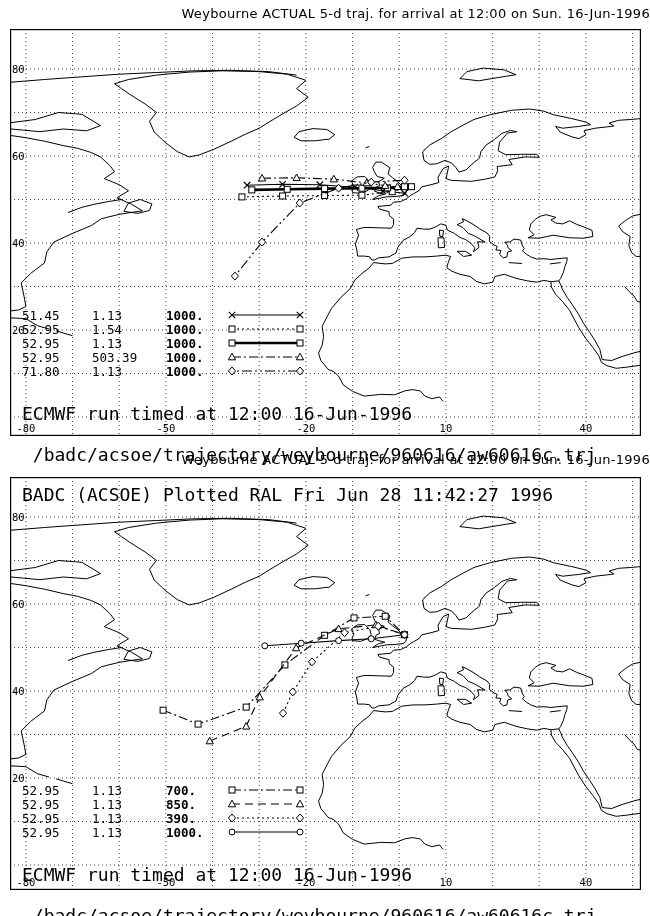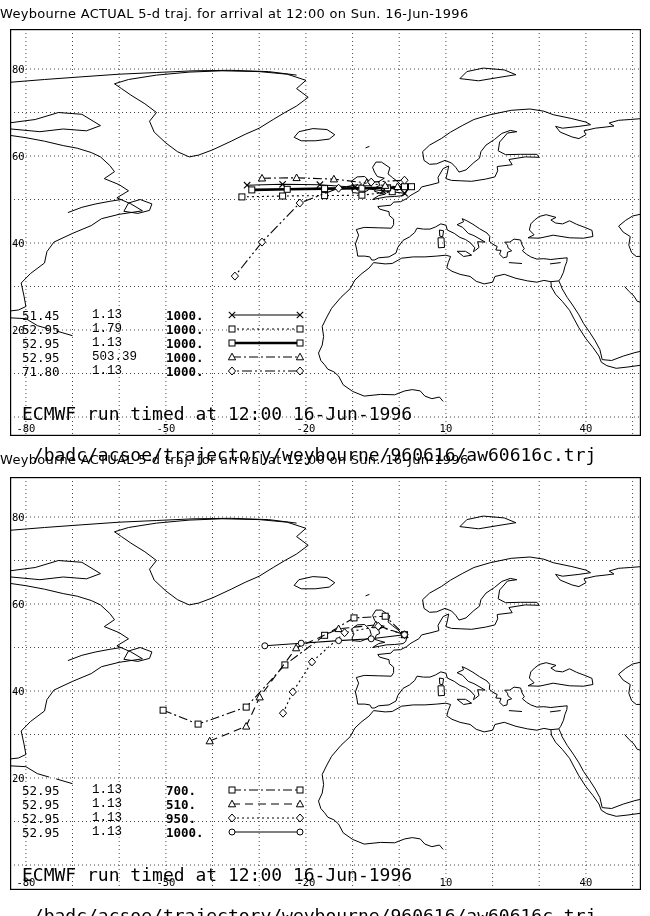--- a/index.html
+++ b/index.html
@@ -1,28 +1,28 @@
 <!DOCTYPE html>
 <html><head>
 <meta charset="utf-8">
 <style>
   html,body{margin:0;padding:0;background:#ffffff;}
   body{width:650px;height:916px;position:relative;overflow:hidden;
        font-family:"DejaVu Sans Mono",monospace;color:#000;}
-  .title{position:absolute;left:0;width:650px;text-align:left;
+  .title{position:absolute;left:0;width:650px;text-align:right;
          font-family:"DejaVu Sans",sans-serif;font-size:13px;letter-spacing:.3px;white-space:pre;}
   .panel{position:absolute;left:10px;width:631px;}
   .panel svg.map{position:absolute;left:0;top:0;}
   .grid{stroke:#000;stroke-width:.9;stroke-dasharray:1 3;opacity:.8;}
   .coast{fill:none;stroke:#000;stroke-width:1;stroke-linejoin:round;}
   .tick{font-family:"DejaVu Sans Mono",monospace;font-size:10.5px;fill:#000;}
   .legend{position:absolute;left:12px;}
   .lrow{display:flex;align-items:center;height:14px;font-size:12.5px;white-space:pre;}
   .lc{display:inline-block;}
-  .c1{width:70px;}.c2{width:74px;font-family:Liberation Mono, monospace;}.c3{width:60px;font-weight:bold;}
+  .c1{width:70px;}.c2{width:74px;}.c3{width:60px;font-weight:bold;}
   .sample{width:80px;height:12px;}
   .footer{position:absolute;left:12px;font-size:18px;line-height:13.5px;white-space:pre;}
 </style>
 </head>
 <body>
 
 <div class="title" style="top:6px">Weybourne ACTUAL 5-d traj. for arrival at 12:00 on Sun. 16-Jun-1996</div>
 
 <div class="panel" id="panel-0" style="top:29px;height:407px">
   <svg class="map" id="map-0" width="631" height="407">
@@ -128,21 +128,21 @@
       <text class="tick" x="2" y="217.5">40</text>
       <text class="tick" x="2" y="304.5">20</text>
       <rect x="0.6" y="0.6" width="629.8" height="405.8" fill="none" stroke="#000" stroke-width="1.2"></rect>
     </svg>
   <div class="legend" id="legend-0" style="top:279px">
       <div class="lrow"><span class="lc c1">51.45</span><span class="lc c2">1.13</span><span class="lc c3">1000.</span><svg width="80" height="12" class="sample">
           <line x1="6" y1="6" x2="74" y2="6" stroke="#000" stroke-width="1.1"></line>
           <path d="M2.8 2.8L9.2 9.2M2.8 9.2L9.2 2.8" stroke="#000" stroke-width="1.1" fill="none"></path>
           <path d="M70.8 2.8L77.2 9.2M70.8 9.2L77.2 2.8" stroke="#000" stroke-width="1.1" fill="none"></path>
         </svg></div>
-      <div class="lrow"><span class="lc c1">52.95</span><span class="lc c2">1.79</span><span class="lc c3">1000.</span><svg width="80" height="12" class="sample">
+      <div class="lrow"><span class="lc c1">52.95</span><span class="lc c2">1.54</span><span class="lc c3">1000.</span><svg width="80" height="12" class="sample">
           <line x1="6" y1="6" x2="74" y2="6" stroke="#000" stroke-width="1.1" stroke-dasharray="2 3"></line>
           <rect x="3" y="3" width="6" height="6" stroke="#000" stroke-width="1" fill="#fff"></rect>
           <rect x="71" y="3" width="6" height="6" stroke="#000" stroke-width="1" fill="#fff"></rect>
         </svg></div>
       <div class="lrow"><span class="lc c1">52.95</span><span class="lc c2">1.13</span><span class="lc c3">1000.</span><svg width="80" height="12" class="sample">
           <line x1="6" y1="6" x2="74" y2="6" stroke="#000" stroke-width="2.6"></line>
           <rect x="3" y="3" width="6" height="6" stroke="#000" stroke-width="1" fill="#fff"></rect>
           <rect x="71" y="3" width="6" height="6" stroke="#000" stroke-width="1" fill="#fff"></rect>
         </svg></div>
       <div class="lrow"><span class="lc c1">52.95</span><span class="lc c2">503.39</span><span class="lc c3">1000.</span><svg width="80" height="12" class="sample">
@@ -152,20 +152,21 @@
         </svg></div>
       <div class="lrow"><span class="lc c1">71.80</span><span class="lc c2">1.13</span><span class="lc c3">1000.</span><svg width="80" height="12" class="sample">
           <line x1="6" y1="6" x2="74" y2="6" stroke="#000" stroke-width="1.1" stroke-dasharray="2 3 2 3 10 3"></line>
           <path d="M6 2L9.6 6L6 10L2.4 6Z" stroke="#000" stroke-width="1" fill="#fff"></path>
           <path d="M74 2L77.6 6L74 10L70.4 6Z" stroke="#000" stroke-width="1" fill="#fff"></path>
         </svg></div>
     </div>
   <div class="footer" style="top:351px">
     <div>ECMWF run timed at 12:00 16-Jun-1996</div>
     <div> /badc/acsoe/trajectory/weybourne/960616/aw60616c.trj</div>
+    <div>BADC (ACSOE) Plotted RAL Fri Jun 28 11:42:27 1996</div>
   </div>
 </div>
 
 <div class="title" style="top:452px">Weybourne ACTUAL 5-d traj. for arrival at 12:00 on Sun. 16-Jun-1996</div>
 
 <div class="panel" id="panel-1" style="top:477px;height:413px">
   <svg class="map" id="map-1" width="631" height="413">
       <clipPath id="clip1">
         <rect x="0" y="0" width="631" height="413"></rect>
       </clipPath>
@@ -263,26 +264,26 @@
       <text class="tick" x="2" y="217.5">40</text>
       <text class="tick" x="2" y="304.5">20</text>
       <rect x="0.6" y="0.6" width="629.8" height="411.8" fill="none" stroke="#000" stroke-width="1.2"></rect>
     </svg>
   <div class="legend" id="legend-1" style="top:306px">
       <div class="lrow"><span class="lc c1">52.95</span><span class="lc c2">1.13</span><span class="lc c3">700.</span><svg width="80" height="12" class="sample">
           <line x1="6" y1="6" x2="74" y2="6" stroke="#000" stroke-width="1.1" stroke-dasharray="9 3 2 3"></line>
           <rect x="3" y="3" width="6" height="6" stroke="#000" stroke-width="1" fill="#fff"></rect>
           <rect x="71" y="3" width="6" height="6" stroke="#000" stroke-width="1" fill="#fff"></rect>
         </svg></div>
-      <div class="lrow"><span class="lc c1">52.95</span><span class="lc c2">1.13</span><span class="lc c3">510.</span><svg width="80" height="12" class="sample">
+      <div class="lrow"><span class="lc c1">52.95</span><span class="lc c2">1.13</span><span class="lc c3">850.</span><svg width="80" height="12" class="sample">
           <line x1="6" y1="6" x2="74" y2="6" stroke="#000" stroke-width="1.1" stroke-dasharray="8 5"></line>
           <path d="M6 2.2L9.6 8.8L2.4 8.8Z" stroke="#000" stroke-width="1" fill="#fff"></path>
           <path d="M74 2.2L77.6 8.8L70.4 8.8Z" stroke="#000" stroke-width="1" fill="#fff"></path>
         </svg></div>
-      <div class="lrow"><span class="lc c1">52.95</span><span class="lc c2">1.13</span><span class="lc c3">950.</span><svg width="80" height="12" class="sample">
+      <div class="lrow"><span class="lc c1">52.95</span><span class="lc c2">1.13</span><span class="lc c3">390.</span><svg width="80" height="12" class="sample">
           <line x1="6" y1="6" x2="74" y2="6" stroke="#000" stroke-width="1.1" stroke-dasharray="2 3"></line>
           <path d="M6 2L9.6 6L6 10L2.4 6Z" stroke="#000" stroke-width="1" fill="#fff"></path>
           <path d="M74 2L77.6 6L74 10L70.4 6Z" stroke="#000" stroke-width="1" fill="#fff"></path>
         </svg></div>
       <div class="lrow"><span class="lc c1">52.95</span><span class="lc c2">1.13</span><span class="lc c3">1000.</span><svg width="80" height="12" class="sample">
           <line x1="6" y1="6" x2="74" y2="6" stroke="#000" stroke-width="1.1"></line>
           <circle cx="6" cy="6" r="3" stroke="#000" stroke-width="1" fill="#fff"></circle>
           <circle cx="74" cy="6" r="3" stroke="#000" stroke-width="1" fill="#fff"></circle>
         </svg></div>
     </div>

